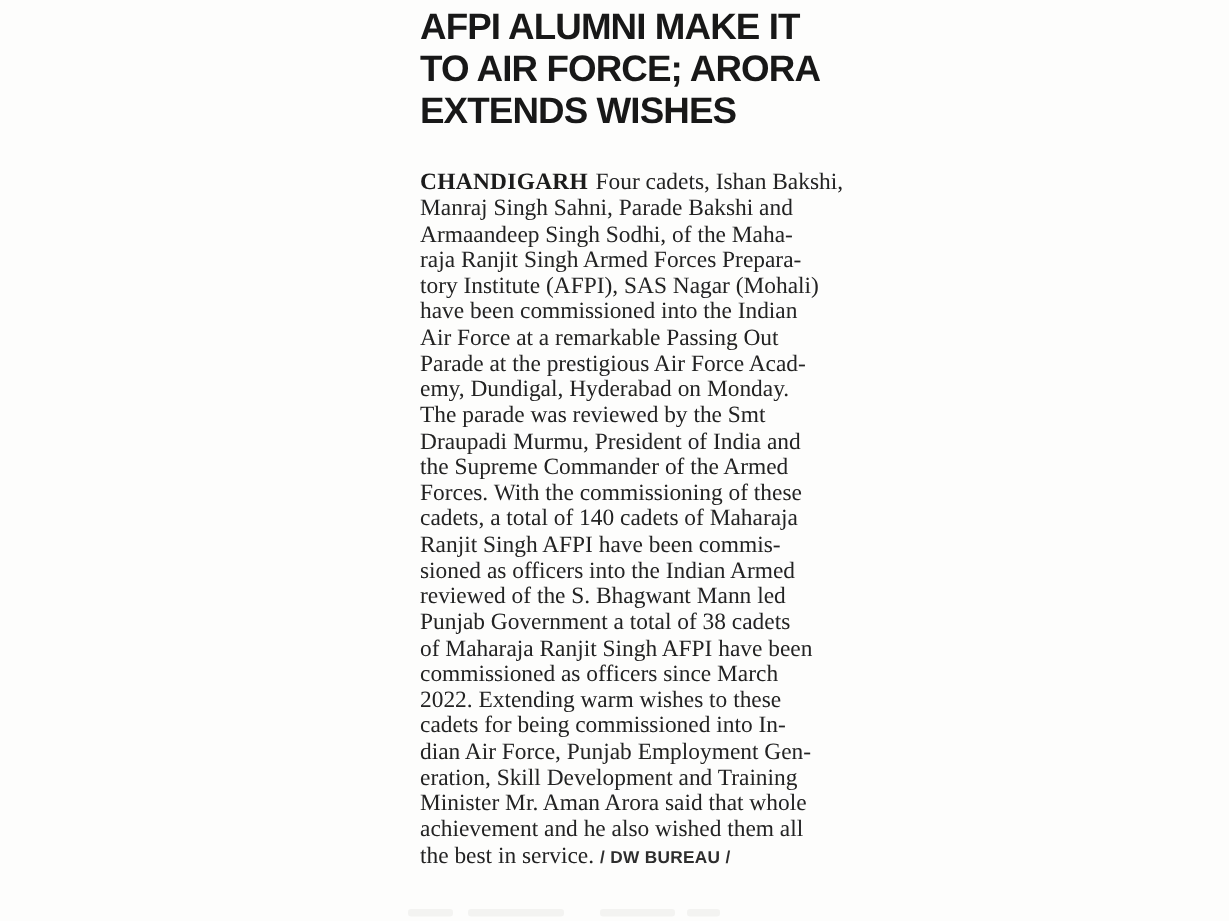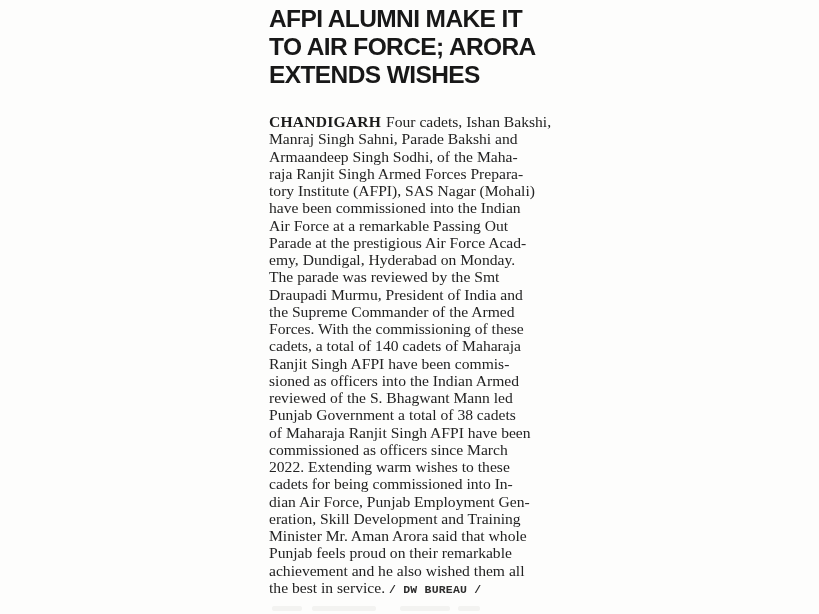--- a/index.html
+++ b/index.html
@@ -10,21 +10,21 @@
   .page {
     position: relative;
     width: 819px;
     height: 614px;
     background: #fdfdfc;
     overflow: hidden;
     font-family: "Liberation Serif", serif;
   }
   .article-column {
     position: absolute;
-    left: 269px;
+    left: 280px;
     top: 5px;
     width: 290px;
   }
   .headline {
     margin: 0;
     color: #181818;
     font-family: "Liberation Sans", sans-serif;
     font-weight: bold;
     font-size: 24.5px;
     line-height: 28px;
@@ -42,21 +42,21 @@
   .body-line {
     white-space: nowrap;
   }
   .dateline {
     font-weight: bold;
     letter-spacing: 0.2px;
     margin-right: 5px;
     color: #1c1c1c;
   }
   .byline {
-    font-family: Liberation Mono, monospace;
+    font-family: Liberation Sans, sans-serif;
     font-weight: bold;
     font-size: 11.5px;
     letter-spacing: 0.2px;
     color: #2e2e2e;
     margin-left: 4px;
   }
   
   .cutoff-row {
     position: absolute;
     left: 268px;
@@ -143,21 +143,20 @@
           <div class="body-line">2022. Extending warm wishes to these</div>
 
           <div class="body-line">cadets for being commissioned into In-</div>
 
           <div class="body-line">dian Air Force, Punjab Employment Gen-</div>
 
           <div class="body-line">eration, Skill Development and Training</div>
 
           <div class="body-line">Minister Mr. Aman Arora said that whole</div>
 
-          <div class="body-line">Punjab feels proud on their remarkable</div>
 
           <div class="body-line">achievement and he also wished them all</div>
         </div>
 
       <div class="body-line">
         <span>the best in service.</span><span class="byline">/ DW BUREAU /</span>
       </div>
 
     </div>
   </div>

